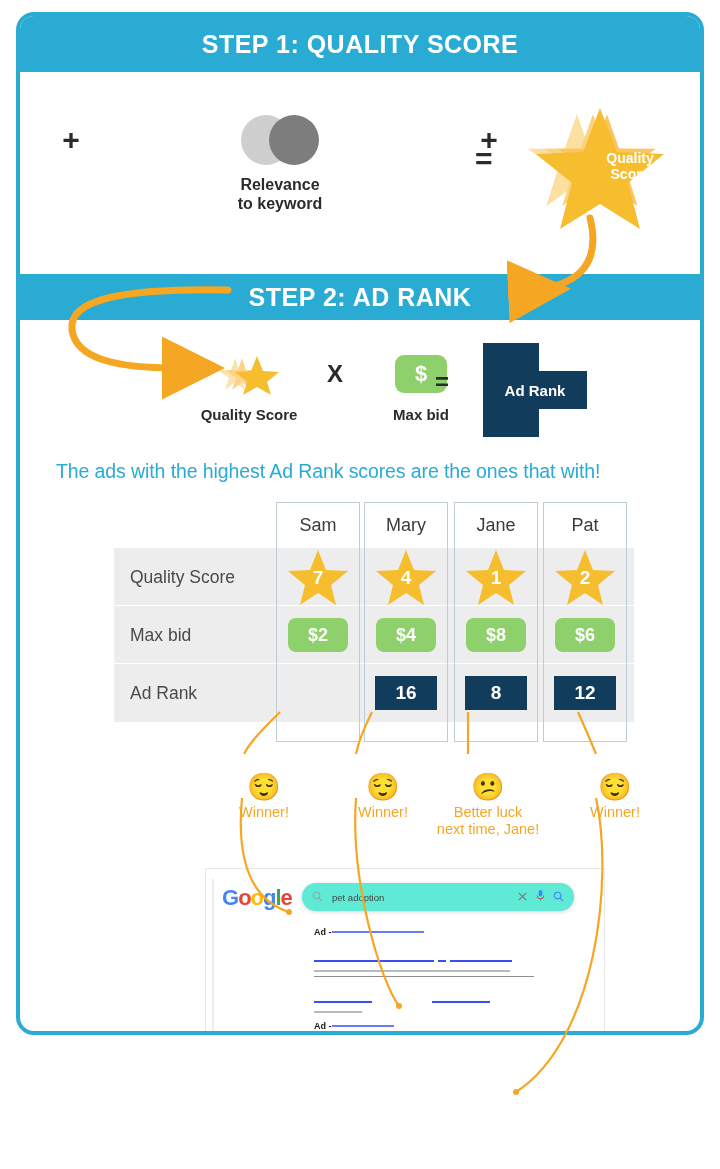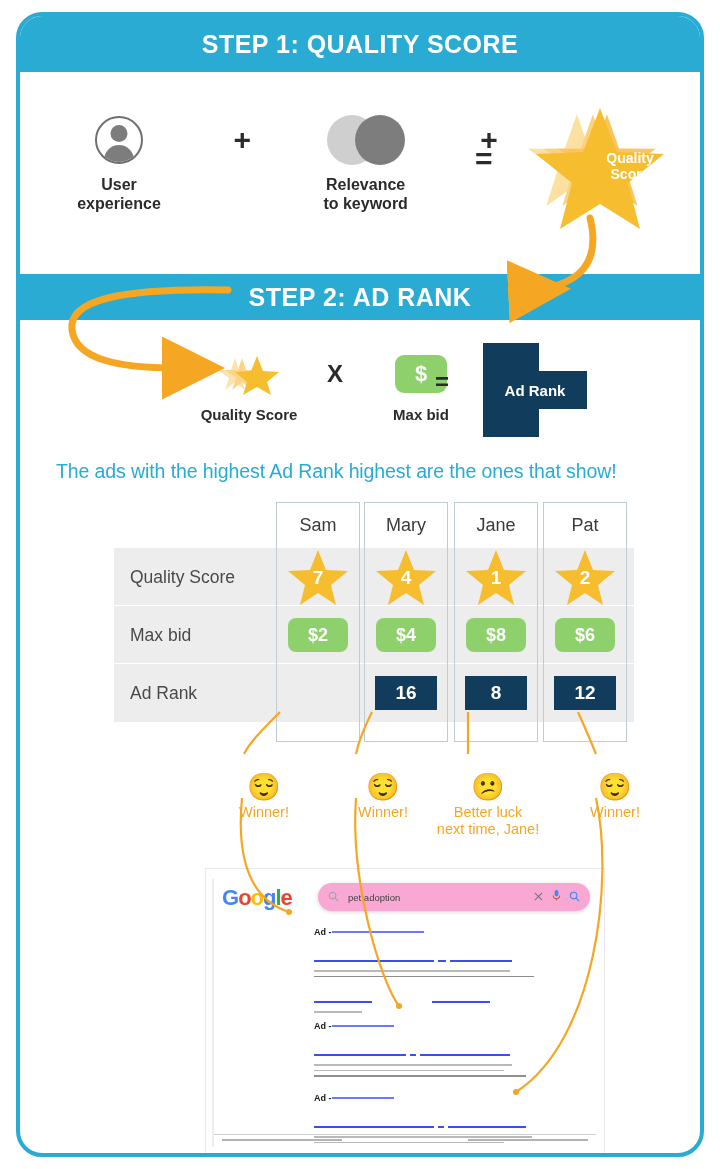--- a/index.html
+++ b/index.html
@@ -12,23 +12,23 @@
   #root {
     position: relative;
     width: 720px; height: 1169px;
     background: #ffffff;
   }
 
   
   .frame {
     position: absolute;
     left: 16px; top: 12px;
-    width: 688px; height: 1145px;
+    width: 688px; height: 1023px;
     border: 4px solid #29abd4;
-    border-radius: 26px;
+    border-radius: 18px;
     background: #ffffff;
     overflow: hidden;
   }
 
   
   .step-header {
     position: absolute;
     left: 0; width: 680px;
     background: #29abd4;
     color: #ffffff;
@@ -188,22 +188,22 @@
     background: #ffffff; border: 1px solid #e8e8e8;
   }
   #serp .glogo { position: absolute; left: 16px; top: 16px; font-size: 22px; font-weight: bold; letter-spacing: -1px; }
   #serp .glogo span:nth-child(1){color:#4285f4}
   #serp .glogo span:nth-child(2){color:#ea4335}
   #serp .glogo span:nth-child(3){color:#fbbc05}
   #serp .glogo span:nth-child(4){color:#4285f4}
   #serp .glogo span:nth-child(5){color:#34a853}
   #serp .glogo span:nth-child(6){color:#ea4335}
   .searchbar {
-    position: absolute; left: 112px; top: 14px; width: 272px; height: 28px;
-    border-radius: 14px; background: #f9a8d4;
+    position: absolute; left: 96px; top: 14px; width: 272px; height: 28px;
+    border-radius: 14px; background: #5eead4;
     box-shadow: 0 1px 4px rgba(0,0,0,.16);
     display: flex; align-items: center; padding: 0 10px;
   }
   .searchbar .q { margin-left: 9px; font-size: 9.5px; color: #444; flex: 1; }
   .sb-ico { margin-left: 7px; }
 
   .adblock { position: absolute; left: 108px; width: 250px; }
   .adblock .adline { display: flex; align-items: center; }
   .adblock .adtag { font-size: 9px; font-weight: bold; color: #1a1a1a; }
   .bl { background: #3b4ef0; height: 2.5px; display: inline-block; }
@@ -223,29 +223,20 @@
 
 <div id="root">
  <div class="frame">
 
   <div class="step-header" id="step1-header">STEP 1: QUALITY SCORE</div>
 
   <div class="panel" id="step1-panel"></div>
 
   <div class="formula1">
 
-    <div class="f-item">
-      <div class="f-ico">
-        <div class="avatar-ico"></div>
-      </div>
-      <div class="f-lab">
-        <div>User</div>
-        <div>experience</div>
-      </div>
-    </div>
 
     <div class="op">+</div>
 
     <div class="f-item">
       <div class="f-ico">
         <div class="venn">
               <i class="c1"></i>
               <i class="c2"></i>
             </div>
       </div>
@@ -303,21 +294,21 @@
   </div>
 
   <div id="eq2">=</div>
 
   <div class="adrank-shape">
     <div class="sq a"></div>
     <div class="sq b"></div>
     <div class="txt">Ad Rank</div>
   </div>
 
-  <div id="tagline">The ads with the highest Ad Rank highest are the ones that show!</div>
+  <div id="tagline">The ads with the highest Ad Rank scores are the ones that with!</div>
 
   <div id="table">
     <div class="band b1"></div>
     <div class="band b2"></div>
     <div class="band b3"></div>
     <div class="band-sep" style="top:103px"></div>
     <div class="band-sep" style="top:161px"></div>
 
     <div class="rowlabel" style="top:46px">Quality Score</div>
     <div class="rowlabel" style="top:104px">Max bid</div>

